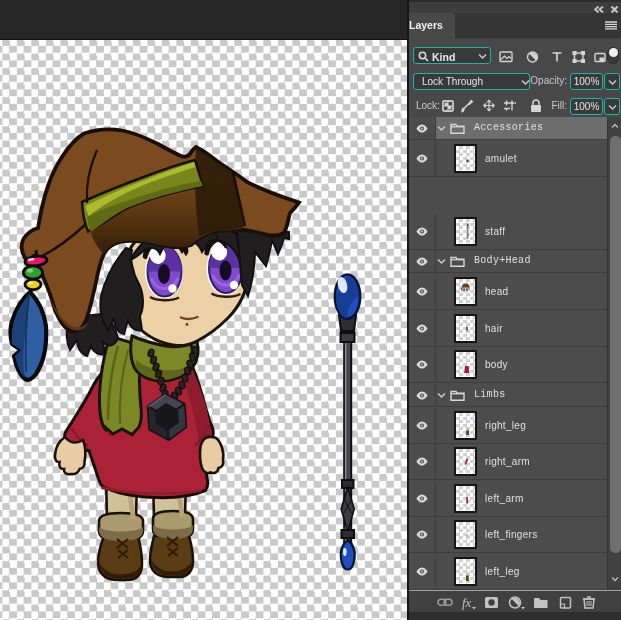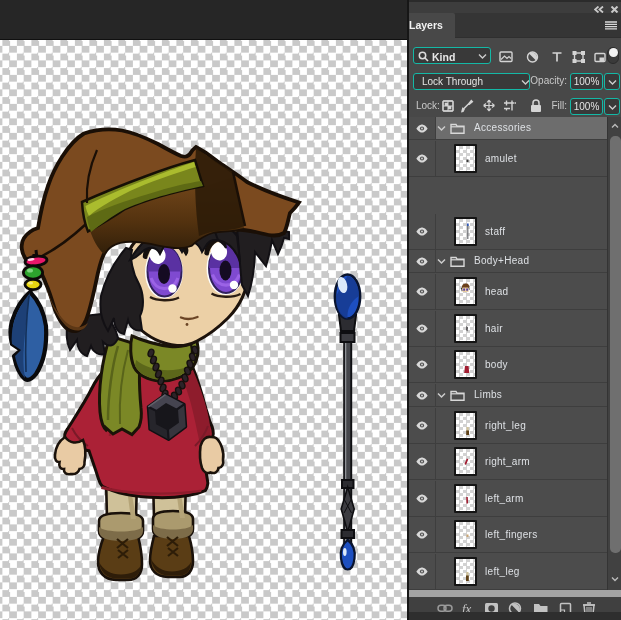--- a/index.html
+++ b/index.html
@@ -12,31 +12,31 @@
 #panel{position:absolute;left:409px;top:0;width:212px;height:620px;background:#484848;font-size:10px;color:#d6d6d6;}
 .abs{position:absolute;}
 #pstrip{left:0;top:0;width:212px;height:13px;background:#3d3d3d;border-top:2px solid #2b2b2b;}
 #ptabrow{left:0;top:13px;width:212px;height:25px;background:#353535;border-bottom:1px solid #2f2f2f;}
 #ptab{left:0;top:13px;width:46px;height:26px;background:#484848;border-radius:0 2px 0 0;color:#f2f2f2;font-weight:bold;font-size:10.5px;line-height:25px;}
 .box{background:#393939;border:1px solid #14b8a6;border-radius:3px;color:#e4e4e4;}
 .lbl{color:#c9c9c9;}
 #rows{left:0;top:117px;width:198px;height:473px;background:#4c4c4c;}
 .row{position:absolute;left:0;width:198px;border-bottom:1px solid #3e3e3e;}
 .lay{height:36px;}
-.hdr{height:23px;}
+.hdr{height:23px;font-family:Liberation Mono, monospace;}
 .sel{background:#6d6d6d;}
 .eyecell{position:absolute;left:0;top:0;width:27px;height:100%;border-right:1px solid #3e3e3e;background:#4c4c4c;}
 .name{position:absolute;left:76px;top:50%;margin-top:-6px;color:#dde0e4;font-size:10px;letter-spacing:.3px;}
 .hname{position:absolute;left:65px;top:50%;margin-top:-6px;color:#dde0e4;font-size:10px;letter-spacing:.3px;}
 .thumb{position:absolute;left:45px;top:3px;width:23px;height:29px;background-color:#fff;
  background-image:conic-gradient(#d2d2d2 90deg,#fff 90deg 180deg,#d2d2d2 180deg 270deg,#fff 270deg);
  background-size:7px 7px;border:2px solid #151515;border-radius:1px;}
 #sbar{left:198px;top:117px;width:14px;height:473px;background:#414141;border-left:1px solid #343434;}
 #sthumb{position:absolute;left:1.5px;top:19px;width:11px;height:417px;background:#6f6f6f;border-radius:5px;}
-#toolbar{left:0;top:590px;width:212px;height:24px;background:#404040;border-top:7px solid #a3a3a3;}
+#toolbar{left:0;top:590px;width:212px;height:24px;background:#404040;border-top:1px solid #a3a3a3;}
 #bstrip{left:0;top:612px;width:212px;height:8px;background:#2e2e2e;}
 </style></head>
 <body>
 <div id="app">
 <div id="canvas"></div>
 <svg id="art" class="abs" style="left:0;top:0" width="409" height="620" viewBox="0 0 409 620">
 
 <g>
  <line x1="347.7" y1="318" x2="347.7" y2="546" stroke="#0e0e11" stroke-width="9"></line>
  <line x1="347.7" y1="320" x2="347.7" y2="544" stroke="#45464b" stroke-width="5.2"></line>

